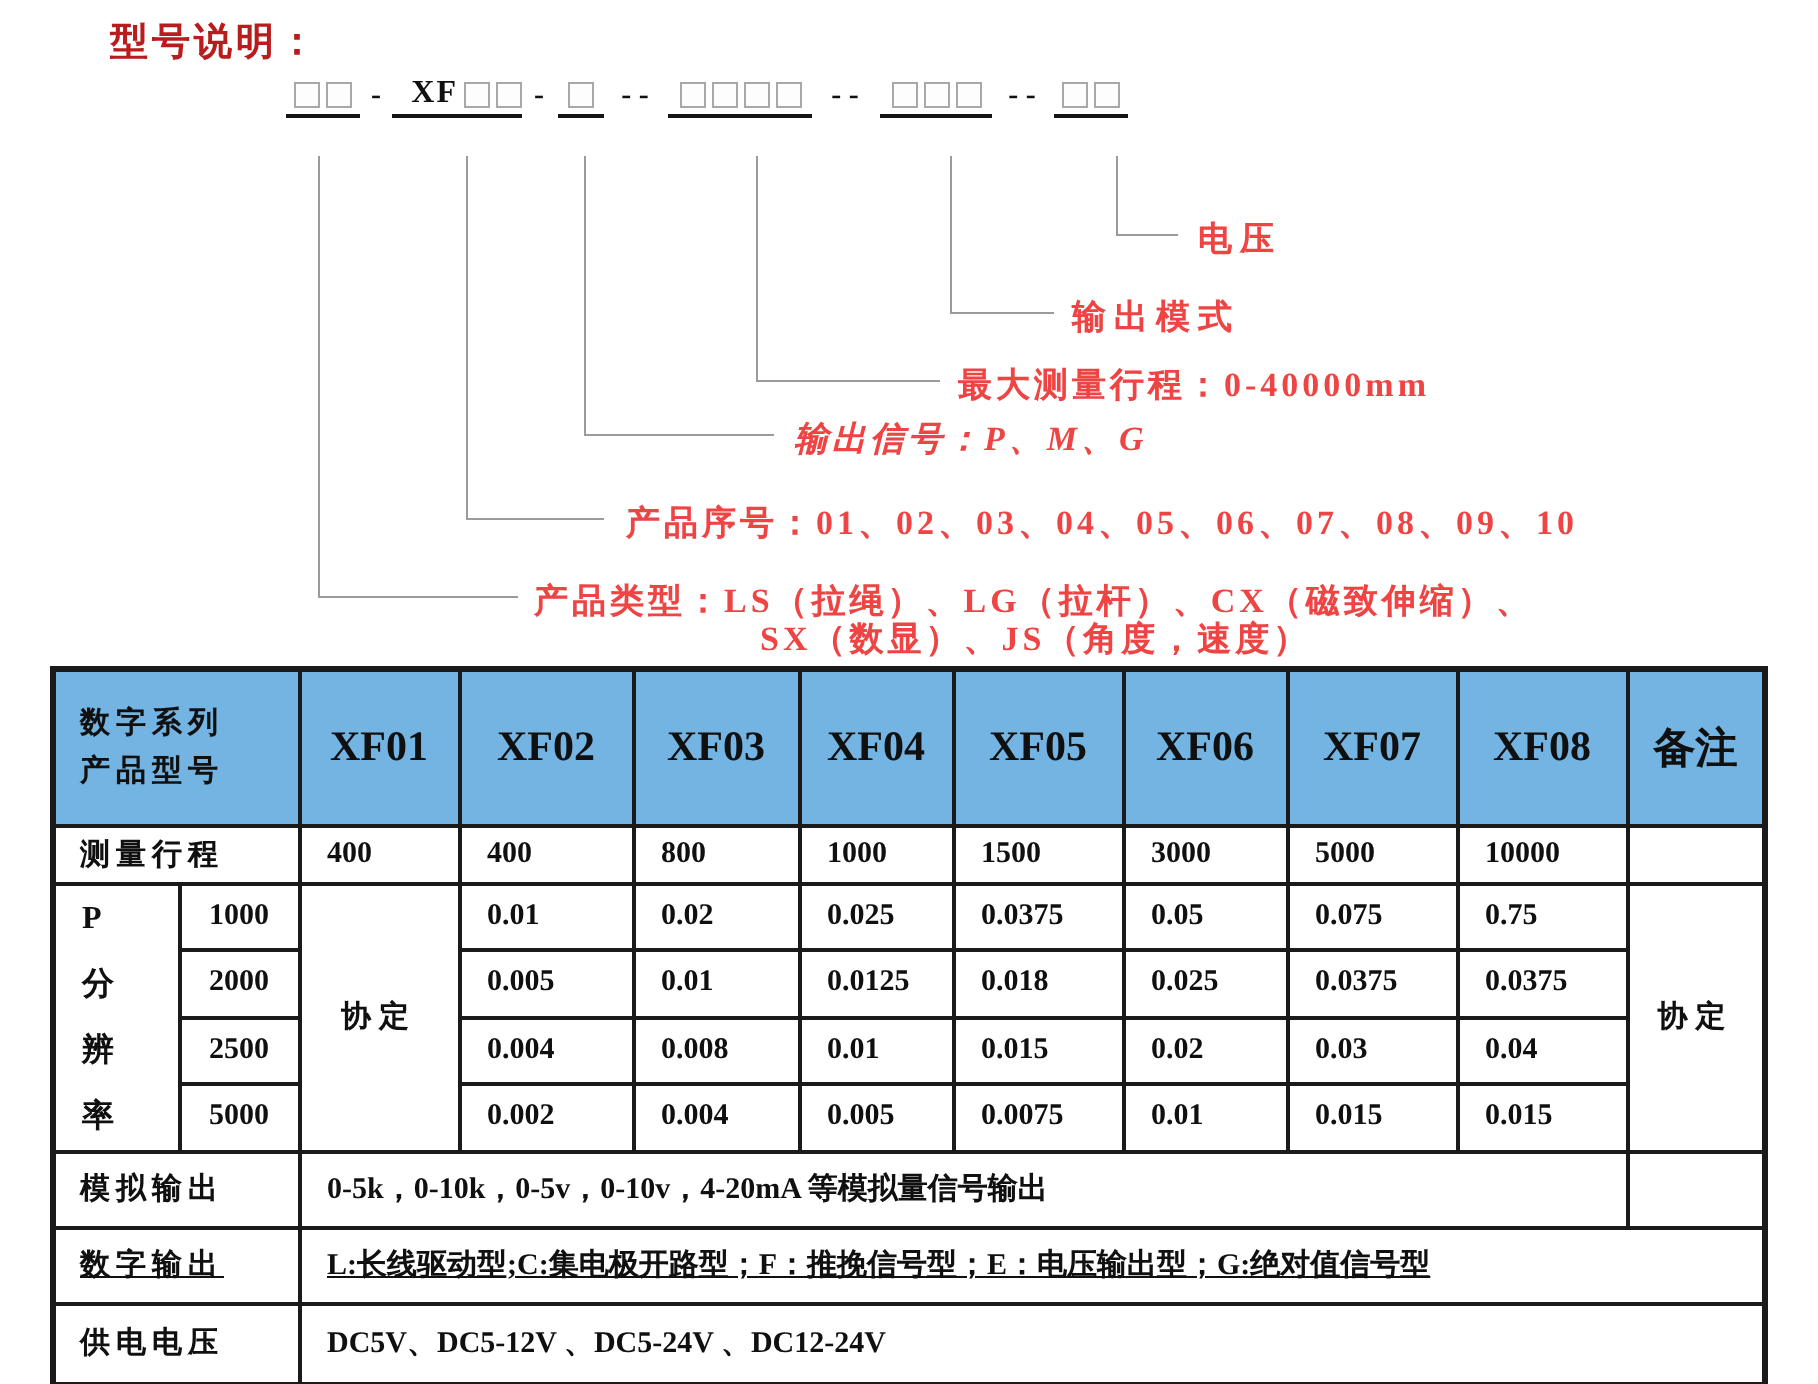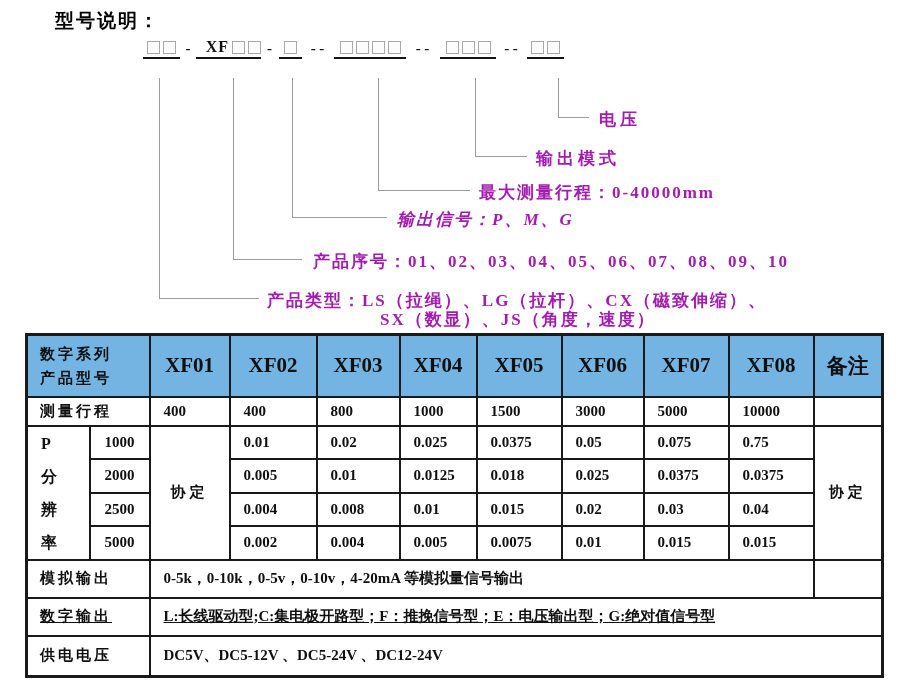--- a/index.html
+++ b/index.html
@@ -1,48 +1,48 @@
 <!DOCTYPE html>
 <html><head>
 <meta charset="utf-8">
 <style>
   html,body{margin:0;padding:0;background:#ffffff;}
   #canvas{position:relative;width:909px;height:692px;background:#ffffff;overflow:hidden;
           font-family:"Liberation Serif","DejaVu Serif",serif;color:#222;}
   
   .page-title{position:absolute;left:55px;top:8px;font-family:"Liberation Sans","DejaVu Sans",sans-serif;
-              font-weight:bold;font-size:19px;letter-spacing:2px;color:#000000;}
+              font-weight:bold;font-size:19px;letter-spacing:2px;color:#b91c1c;}
   
   #codeline{position:absolute;left:0;top:0;width:909px;height:70px;}
   .code-group{position:absolute;top:38px;display:flex;align-items:flex-end;justify-content:center;gap:3px;
               border-bottom:2px solid #151515;padding-bottom:3px;height:16px;}
   .code-box{width:13px;height:13px;border:1px solid #a8a8a8;background:#fdfdfd;box-sizing:border-box;}
   .code-prefix{font-weight:bold;font-size:16px;color:#111;line-height:14px;letter-spacing:1px;}
   .code-dash{position:absolute;top:40px;text-align:center;font-weight:bold;font-size:15px;color:#111;}
   
   .vline,.hline{position:absolute;background:#9b9b9b;}
   .vline{width:1px;}
   .hline{height:1px;}
   
-  .anno{position:absolute;font-weight:700;font-size:17px;color:#a21caf;letter-spacing:2px;white-space:nowrap;}
+  .anno{position:absolute;font-weight:700;font-size:17px;color:#ef4444;letter-spacing:2px;white-space:nowrap;}
   .anno.wide{letter-spacing:4px;}
   
   #spec{position:absolute;left:25px;top:333px;border-collapse:collapse;table-layout:fixed;width:856px;
         font-size:15px;color:#101010;}
   #spec td,#spec th{border:2px solid #1a1a1a;padding:0;font-weight:bold;overflow:hidden;}
   #spec{border:3px solid #1a1a1a;}
   .t-head{background:#74b4e2;text-align:center;vertical-align:middle;font-size:21px;}
   .t-head-label{background:#74b4e2;text-align:left;vertical-align:middle;padding-left:12px !important;
                 letter-spacing:3px;line-height:24px;}
   .t-label{text-align:left;padding-left:12px !important;letter-spacing:3px;vertical-align:middle;}
   .t-val{text-align:left;padding-left:13px !important;vertical-align:middle;}
   .t-freq{text-align:center;vertical-align:middle;}
   .t-center{text-align:center;vertical-align:middle;letter-spacing:4px;}
   .t-pcol{text-align:left;padding-left:13px !important;vertical-align:middle;line-height:33px;font-size:16px;}
-  .r-head{height:62px;margin-top:16px;} .r-travel{height:29px;} .r-p{height:32px;}
+  .r-head{height:78px;margin-top:16px;} .r-travel{height:29px;} .r-p{height:32px;}
   .r-analog{height:38px;} .r-digital{height:38px;text-decoration:underline;} .r-power{height:41px;}
 </style>
 </head>
 <body>
 
 <div id="canvas">
 
   <div class="page-title">型号说明：</div>
 
   <div id="codeline">

